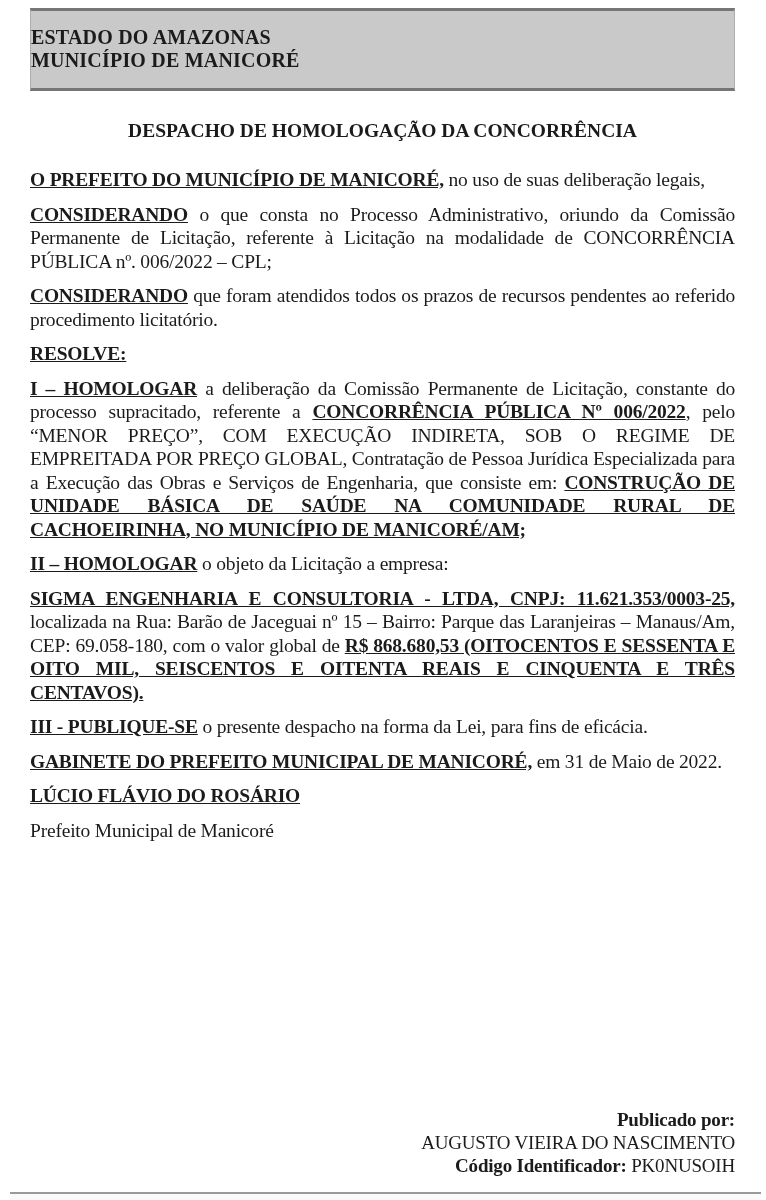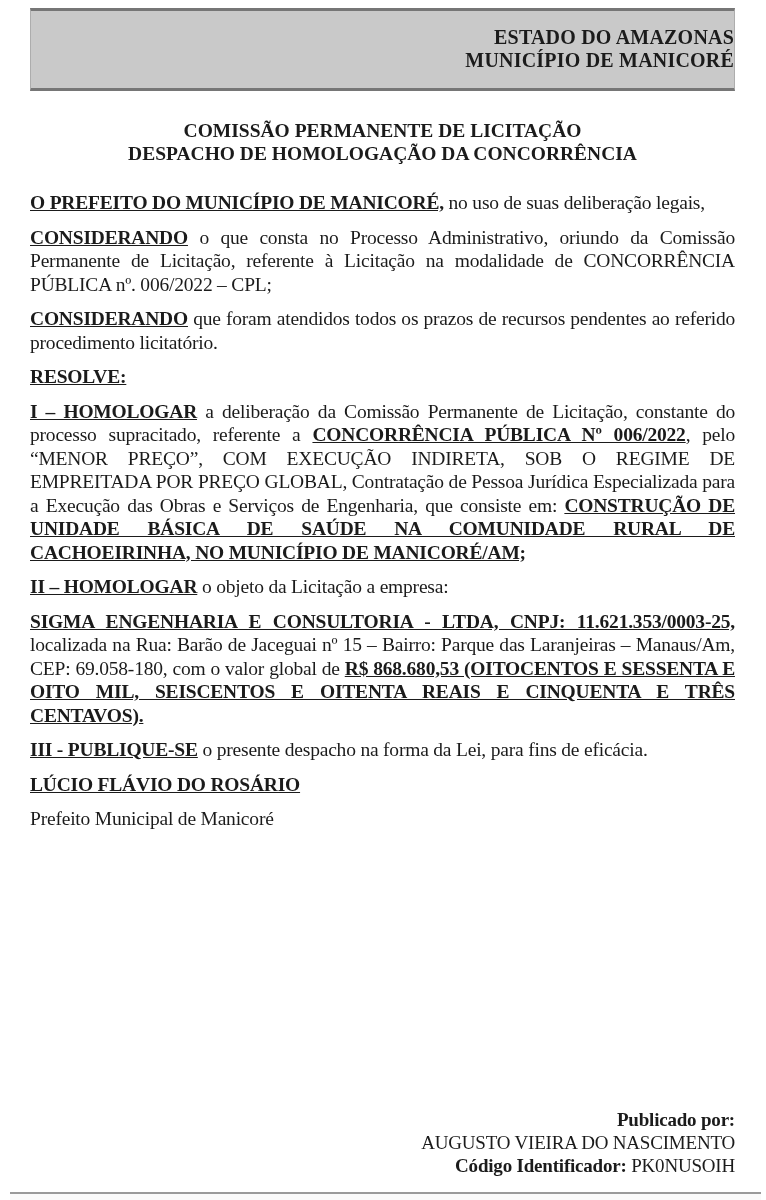--- a/index.html
+++ b/index.html
@@ -15,21 +15,21 @@
     position: absolute; inset: 0;
     padding: 8px 31px 0 30px;
     box-sizing: border-box;
   }
   .header-box {
     background: #c9c9c9;
     border-top: 3px solid #767676;
     border-bottom: 3px solid #767676;
     border-left: 1px solid #adadad;
     border-right: 1px solid #adadad;
-    text-align: right;
+    text-align: left;
     padding: 15px 0 16px 0;
     font-weight: bold;
     font-size: 20px;
     line-height: 23px;
     letter-spacing: 0.2px;
   }
   .doc-title {
     text-align: center;
     font-weight: bold;
     font-size: 19.5px;
@@ -70,33 +70,33 @@
 <body>
 
 <div class="page">
 
   <div class="header-box">
     <div>ESTADO DO AMAZONAS</div>
     <div>MUNICÍPIO DE MANICORÉ</div>
   </div>
 
   <div class="doc-title">
-    <div>COMISSÃO PERMANENTE DE LICITAÇÃO</div>
     <div>DESPACHO DE HOMOLOGAÇÃO DA CONCORRÊNCIA</div>
   </div>
 
   <div class="doc-body">
       <p><span class="b">O PREFEITO DO MUNICÍPIO DE MANICORÉ,</span><span> no uso de suas deliberação legais,</span></p>
       <p><span class="b">CONSIDERANDO</span><span> o que consta no Processo Administrativo, oriundo da Comissão Permanente de Licitação, referente à Licitação na modalidade de CONCORRÊNCIA PÚBLICA nº. 006/2022 – CPL;</span></p>
       <p><span class="b">CONSIDERANDO</span><span> que foram atendidos todos os prazos de recursos pendentes ao referido procedimento licitatório.</span></p>
       <p><span class="b">RESOLVE:</span></p>
       <p><span class="b">I – HOMOLOGAR</span><span> a deliberação da Comissão Permanente de Licitação, constante do processo supracitado, referente a </span><span class="b">CONCORRÊNCIA PÚBLICA Nº 006/2022</span><span>, pelo “MENOR PREÇO”, COM EXECUÇÃO INDIRETA, SOB O REGIME DE EMPREITADA POR PREÇO GLOBAL, Contratação de Pessoa Jurídica Especializada para a Execução das Obras e Serviços de Engenharia, que consiste em: </span><span class="b">CONSTRUÇÃO DE UNIDADE BÁSICA DE SAÚDE NA COMUNIDADE RURAL DE CACHOEIRINHA, NO MUNICÍPIO DE MANICORÉ/AM;</span></p>
       <p><span class="b">II – HOMOLOGAR</span><span> o objeto da Licitação a empresa:</span></p>
       <p><span class="b">SIGMA ENGENHARIA E CONSULTORIA - LTDA, CNPJ: 11.621.353/0003-25,</span><span> localizada na Rua: Barão de Jaceguai nº 15 – Bairro: Parque das Laranjeiras – Manaus/Am, CEP: 69.058-180, com o valor global de </span><span class="b">R$ 868.680,53 (OITOCENTOS E SESSENTA E OITO MIL, SEISCENTOS E OITENTA REAIS E CINQUENTA E TRÊS CENTAVOS).</span></p>
       <p><span class="b">III - PUBLIQUE-SE</span><span> o presente despacho na forma da Lei, para fins de eficácia.</span></p>
+      <p><span class="b">GABINETE DO PREFEITO MUNICIPAL DE MANICORÉ,</span><span> em 31 de Maio de 2022.</span></p>
       <p><span class="b">LÚCIO FLÁVIO DO ROSÁRIO</span></p>
       <p><span>Prefeito Municipal de Manicoré</span></p>
     </div>
 
   <div class="publisher">
     <div><span class="b">Publicado por:</span></div>
     <div>AUGUSTO VIEIRA DO NASCIMENTO</div>
     <div><span class="b">Código Identificador:</span> <span>PK0NUSOIH</span></div>
   </div>
 

